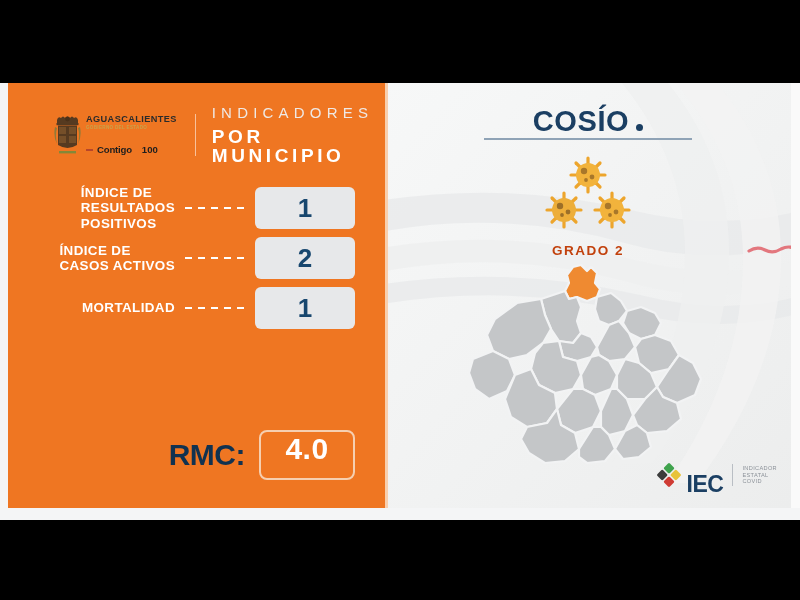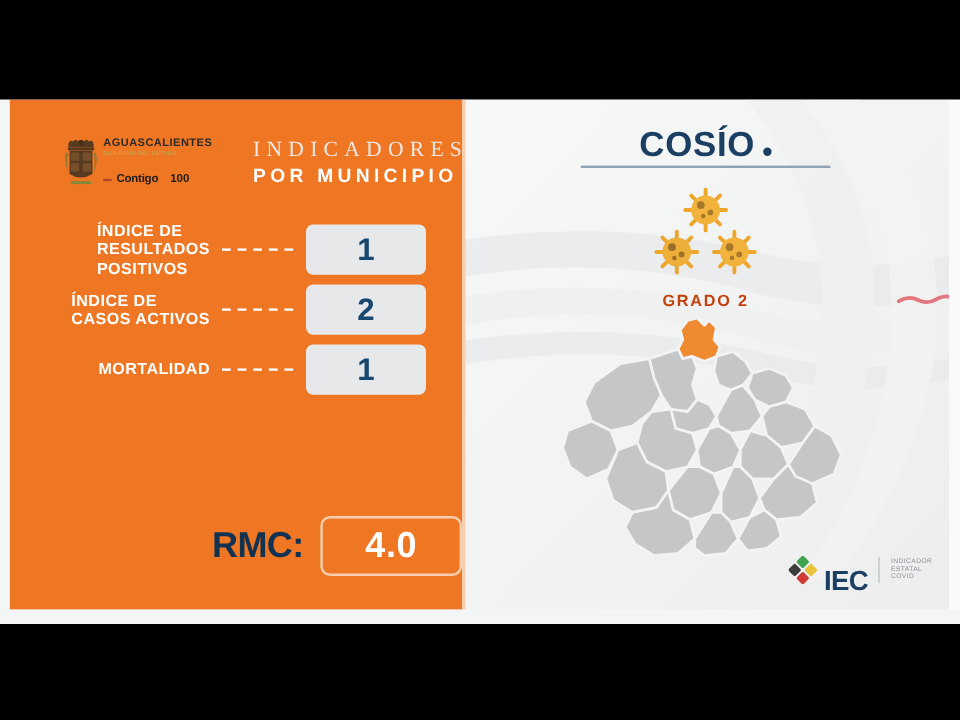--- a/index.html
+++ b/index.html
@@ -122,28 +122,27 @@
 
   .hdr-divider {
     width: 1px;
     height: 42px;
     background: rgba(255,255,255,.55);
     margin-left: 18px;
     margin-right: 16px;
   }
   .hdr-titles { line-height: 1; }
   .hdr-line1 {
-    font-size: 18px;
+    font-size: 15px;
     letter-spacing: 5.2px;
     color: #efe9e5;
     font-weight: normal;
-    font-family: Liberation Serif, serif;
   }
   .hdr-line2 {
-    font-size: 16px;
+    font-size: 19px;
     letter-spacing: 3.6px;
     color: #ffffff;
     font-weight: bold;
     margin-top: 7px;
   }
 
   
   #indicators {
     position: absolute;
     left: 0; top: 104px;
@@ -188,41 +187,41 @@
   .ind-value {
     color: #18476f;
     font-weight: bold;
     font-size: 26px;
     line-height: 1;
   }
 
   
   #rmc-row {
     position: absolute;
-    left: 16px; bottom: 28px;
+    left: 0; bottom: 28px;
     width: 100%;
     display: flex;
     align-items: center;
     justify-content: flex-end;
-    padding-right: 16px;
+    padding-right: 30px;
   }
   #rmc-label {
     color: #113250;
     font-weight: bold;
     font-size: 30px;
     letter-spacing: -.5px;
     margin-right: 14px;
   }
   #rmc-box {
-    width: 118px;
+    width: 96px;
     height: 50px;
     border: 2px solid #f6cfb0;
     border-radius: 8px;
     display: flex;
-    align-items: center;
+    align-items: flex-start;
     justify-content: center;
   }
   #rmc-value {
     color: #ffffff;
     font-weight: bold;
     font-size: 30px;
     letter-spacing: .5px;
   }
 
   

